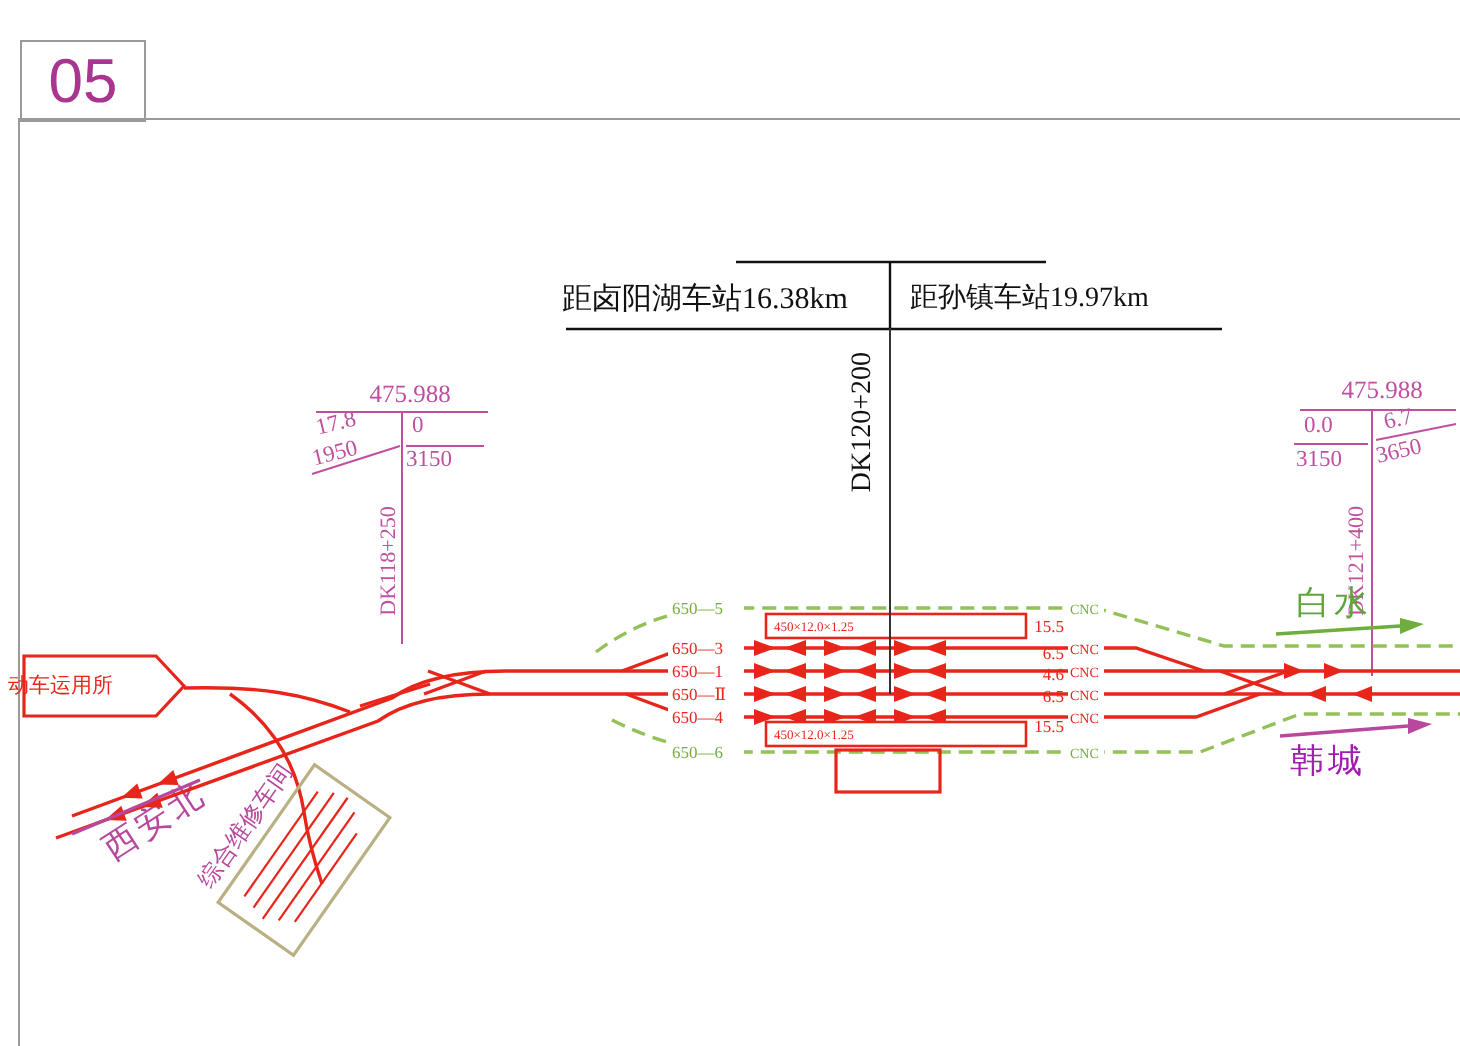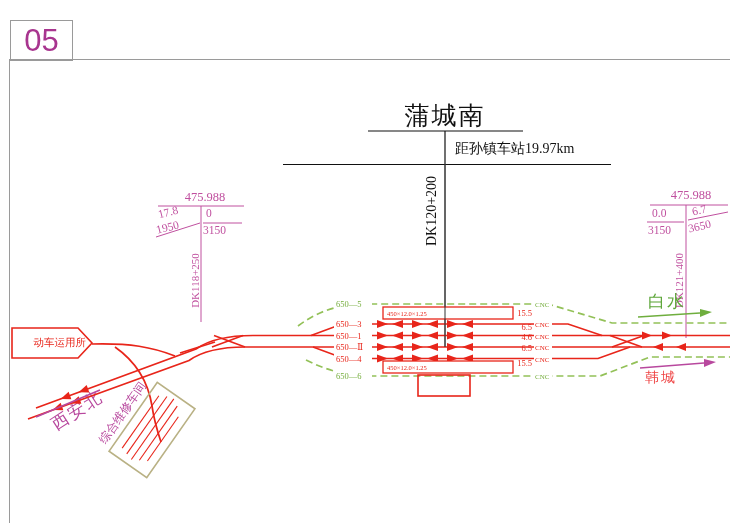--- a/index.html
+++ b/index.html
@@ -30,26 +30,26 @@
   #lp-lb{left:203px;top:208px;font-size:11.5px;}
   #lp-ch{left:155px;top:258px;width:80px;height:13px;transform:rotate(-90deg);font-size:11px;text-align:center;}
   #rp-elev{left:656px;top:172px;width:70px;font-size:12.5px;text-align:center;}
   #rp-ga{left:652px;top:191px;font-size:11.5px;text-align:right;}
   #rp-la{left:648px;top:208px;font-size:11.5px;}
   #rp-gb{left:692px;top:188px;font-size:11.5px;transform:rotate(-13deg);}
   #rp-lb{left:688px;top:204px;font-size:11.5px;transform:rotate(-13deg);}
   #rp-ch{left:639px;top:258px;width:80px;height:13px;transform:rotate(-90deg);font-size:11px;text-align:center;}
   
   #dest-east-upper{left:648px;top:274px;font-size:17px;color:#5ea63a;letter-spacing:2px;}
-  #dest-east-lower{left:645px;top:353px;font-size:14px;color:#ef4444;letter-spacing:2px;}
+  #dest-east-lower{left:645px;top:353px;font-size:17px;color:#a21caf;letter-spacing:2px;}
   #dest-west{left:42px;top:383px;width:70px;height:22px;transform:rotate(-33deg);
              font-size:17px;color:#b8489e;letter-spacing:2px;text-align:center;}
   #workshop-label{left:76px;top:389px;width:92px;height:15px;transform:rotate(-55deg);
                   font-size:12px;color:#b8489e;text-align:center;}
-  #depot-label{left:14px;top:320px;width:72px;text-align:right;font-size:10.5px;color:#e8251a;}
+  #depot-label{left:4px;top:320px;width:72px;text-align:left;font-size:10.5px;color:#e8251a;}
   svg{position:absolute;left:0;top:0;}
   svg text{font-family:"Liberation Serif","DejaVu Serif",serif;}
   .tr-red{fill:#e8251a;}
   .tr-green{fill:#76ae3e;}
   .sm8{font-size:8.5px;}
   .sm7{font-size:7px;}
   .sm6{font-size:6.5px;}
 </style>
 </head>
 <body>
@@ -58,21 +58,21 @@
 
   <div class="abs" id="pageno-box">
     <span id="pageno">05</span>
   </div>
   <div class="abs border-left"></div>
   <div class="abs border-top"></div>
   <div class="abs stub-h"></div>
   <div class="abs stub-v1"></div>
   <div class="abs stub-v2"></div>
 
-  <div class="abs" id="station-title">蒲城南</div>
+  <div class="abs" id="dist-left">距卤阳湖车站16.38km</div>
   <div class="abs" id="dist-right">距孙镇车站19.97km</div>
   <div class="abs" id="center-chainage">DK120+200</div>
 
   <div class="abs mag" id="lp-elev">475.988</div>
   <div class="abs mag" id="lp-ga">17.8</div>
   <div class="abs mag" id="lp-la">1950</div>
   <div class="abs mag" id="lp-gb">0</div>
   <div class="abs mag" id="lp-lb">3150</div>
   <div class="abs mag" id="lp-ch">DK118+250</div>
 

